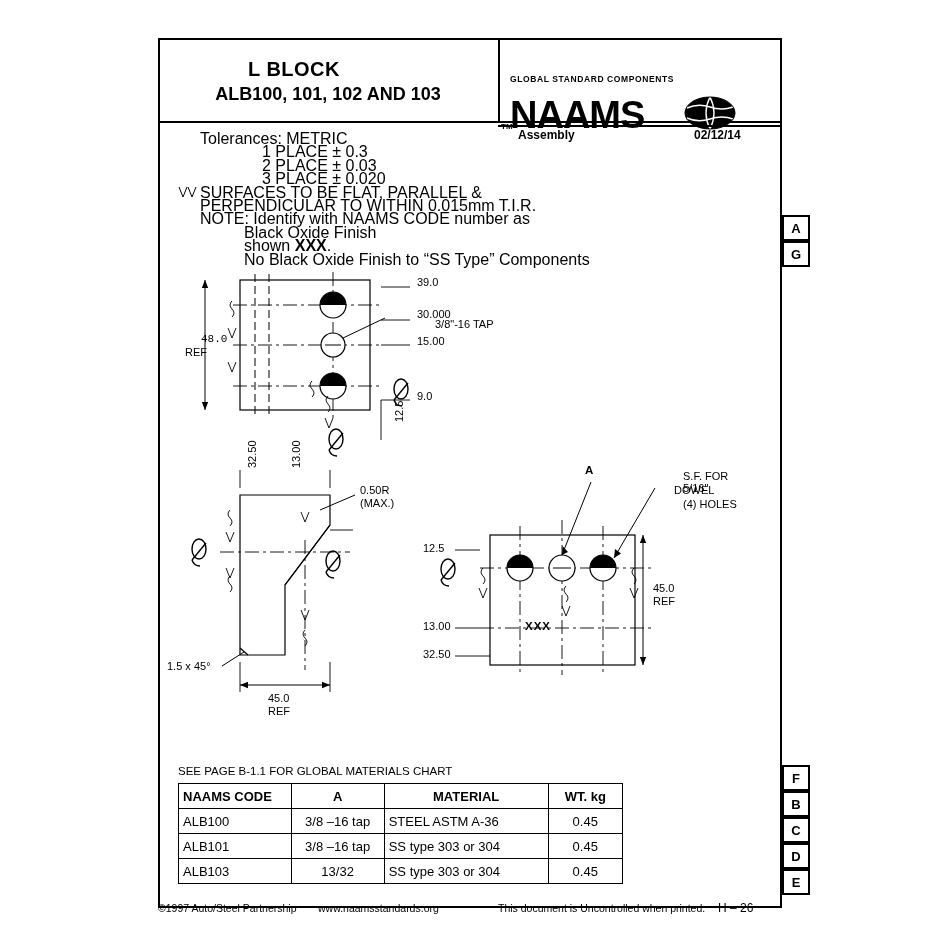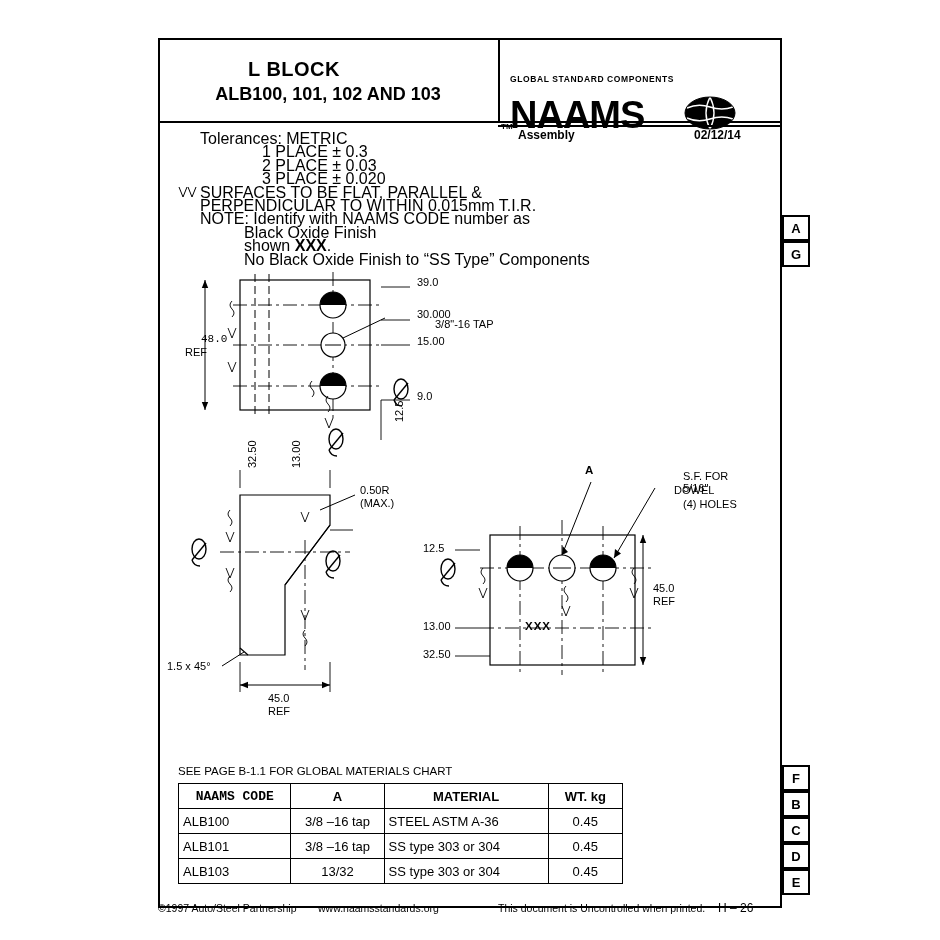--- a/index.html
+++ b/index.html
@@ -316,21 +316,21 @@
           <path d="M4 22 q2 6 8 6" stroke="#000" stroke-width="1.4" fill="none"></path>
         </svg>
     </div>
   </div>
 
   <div id="seepage" class="abs">SEE PAGE B-1.1 FOR GLOBAL MATERIALS CHART</div>
   <div id="tablewrap" class="abs">
     <table>
       <thead>
         <tr>
-          <th style="width:110px;text-align:center;font-family:Liberation Mono, monospace;">NAAMS CODE</th>
+          <th style="width:110px;text-align:left;">NAAMS CODE</th>
           <th style="width:90px;text-align:center;">A</th>
           <th style="width:165px;text-align:center;">MATERIAL</th>
           <th style="width:70px;text-align:center;">WT. kg</th>
         </tr>
       </thead>
       <tbody>
         <tr>
           <td>ALB100</td>
           <td style="text-align:center;">3/8 –16 tap</td>
           <td>STEEL ASTM A-36</td>

